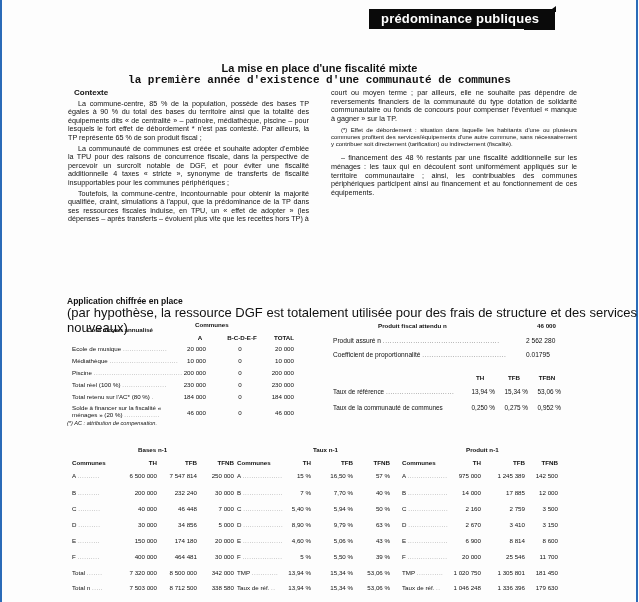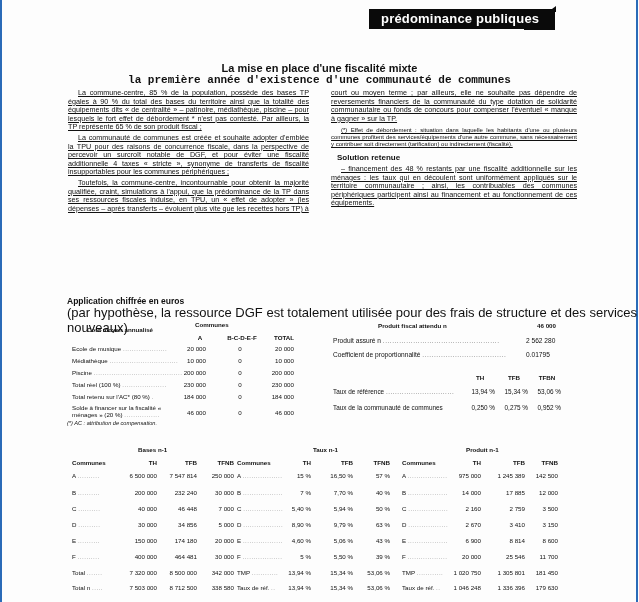--- a/index.html
+++ b/index.html
@@ -12,21 +12,21 @@
     font-weight: bold; font-size: 13px; line-height: 20px; padding-left: 12px; letter-spacing: 0.2px; }
   .banner-notch { position: absolute; left: 548px; top: 6px; width: 0; height: 0;
     border-left: 8px solid transparent; border-bottom: 6px solid #0a0a0a; }
   .banner-tail { position: absolute; left: 524px; top: 29px; width: 31px; height: 1px; background: #0a0a0a; }
 
   .title { position: absolute; left: 0; width: 639px; text-align: center; font-weight: bold; font-size: 11px; line-height: 12px; }
   .title.l1 { top: 62px; }
   .title.l2 { top: 74px; font-family: Liberation Mono, monospace; }
 
   .col { position: absolute; font-size: 7.2px; line-height: 8.6px; text-align: justify; }
-  .col p { text-indent: 10px; margin-bottom: 2px; text-decoration: underline; }
+  .col p { text-indent: 10px; margin-bottom: 2px; }
   .col h3 { font-size: 8px; font-weight: bold; margin: 0 0 2px 6px; }
   .col .note { font-size: 6px; line-height: 7px; margin: 4px 0 6px 0; text-indent: 10px; }
   .col-left { left: 68px; top: 89px; width: 241px; }
   .col-right { left: 331px; top: 89px; width: 246px; }
 
   .app-title { position: absolute; left: 67px; top: 296px; font-weight: bold; font-size: 8.5px; }
   .app-sub { position: absolute; left: 67px; top: 305px; font-size: 13px; }
 
   .tbl { position: absolute; font-size: 6.2px; }
   .tbl .cell { position: absolute; white-space: nowrap; }
@@ -42,33 +42,33 @@
 <div class="frame-right"></div>
 
 <div class="banner-notch"></div>
 <div class="banner">prédominance publiques</div>
 <div class="banner-tail"></div>
 
 <div class="title l1">La mise en place d'une fiscalité mixte</div>
 <div class="title l2">la première année d'existence d'une communauté de communes</div>
 
 <div class="col col-left">
+  <h3>Contexte</h3>
   <p>La commune-centre, 85 % de la population, possède des bases TP égales à 90 % du total des bases du territoire ainsi que la totalité des équipements dits « de centralité » – patinoire, médiathèque, piscine – pour lesquels le fort effet de débordement * n'est pas contesté. Par ailleurs, la TP représente 65 % de son produit fiscal ;</p>
   <p>La communauté de communes est créée et souhaite adopter d'emblée la TPU pour des raisons de concurrence fiscale, dans la perspective de percevoir un surcroît notable de DGF, et pour éviter une fiscalité additionnelle 4 taxes « stricte », synonyme de transferts de fiscalité insupportables pour les communes périphériques ;</p>
   <p>Toutefois, la commune-centre, incontournable pour obtenir la majorité qualifiée, craint, simulations à l'appui, que la prédominance de la TP dans ses ressources fiscales induise, en TPU, un « effet de adopter » (les dépenses – après transferts – évoluent plus vite que les recettes hors TP) à</p>
 </div>
 
 <div class="col col-right">
   <p style="text-indent:0">court ou moyen terme ; par ailleurs, elle ne souhaite pas dépendre de reversements financiers de la communauté du type dotation de solidarité communautaire ou fonds de concours pour compenser l'éventuel « manque à gagner » sur la TP.</p>
   <p class="note">(*) Effet de débordement : situation dans laquelle les habitants d'une ou plusieurs communes profitent des services/équipements d'une autre commune, sans nécessairement y contribuer soit directement (tarification) ou indirectement (fiscalité).</p>
-  <h3>Solution retenue</h3>
   <p>– financement des 48 % restants par une fiscalité additionnelle sur les ménages : les taux qui en découlent sont uniformément appliqués sur le territoire communautaire ; ainsi, les contribuables des communes périphériques participent ainsi au financement et au fonctionnement de ces équipements.</p>
 </div>
 
-<div class="app-title">Application chiffrée en euros</div>
+<div class="app-title">Application chiffrée en place</div>
 <div class="app-sub">(par hypothèse, la ressource DGF est totalement utilisée pour des frais de structure et des services nouveaux)</div>
 
 <div class="tbl" style="left:0;top:0;">
   <div class="cell b" style="left:195px;top:321px;">Communes</div>
   <div class="cell b" style="left:87px;top:326px;">Coût moyen annualisé</div>
   <div class="cell b c" style="left:180px;top:334px;width:40px;">A</div>
   <div class="cell b c" style="left:220px;top:334px;width:44px;">B-C-D-E-F</div>
   <div class="cell b c" style="left:262px;top:334px;width:44px;">TOTAL</div>
 
   <div class="cell" style="left:72px;top:345px;"><span>Ecole de musique</span> <span class="dots">....................</span></div>

